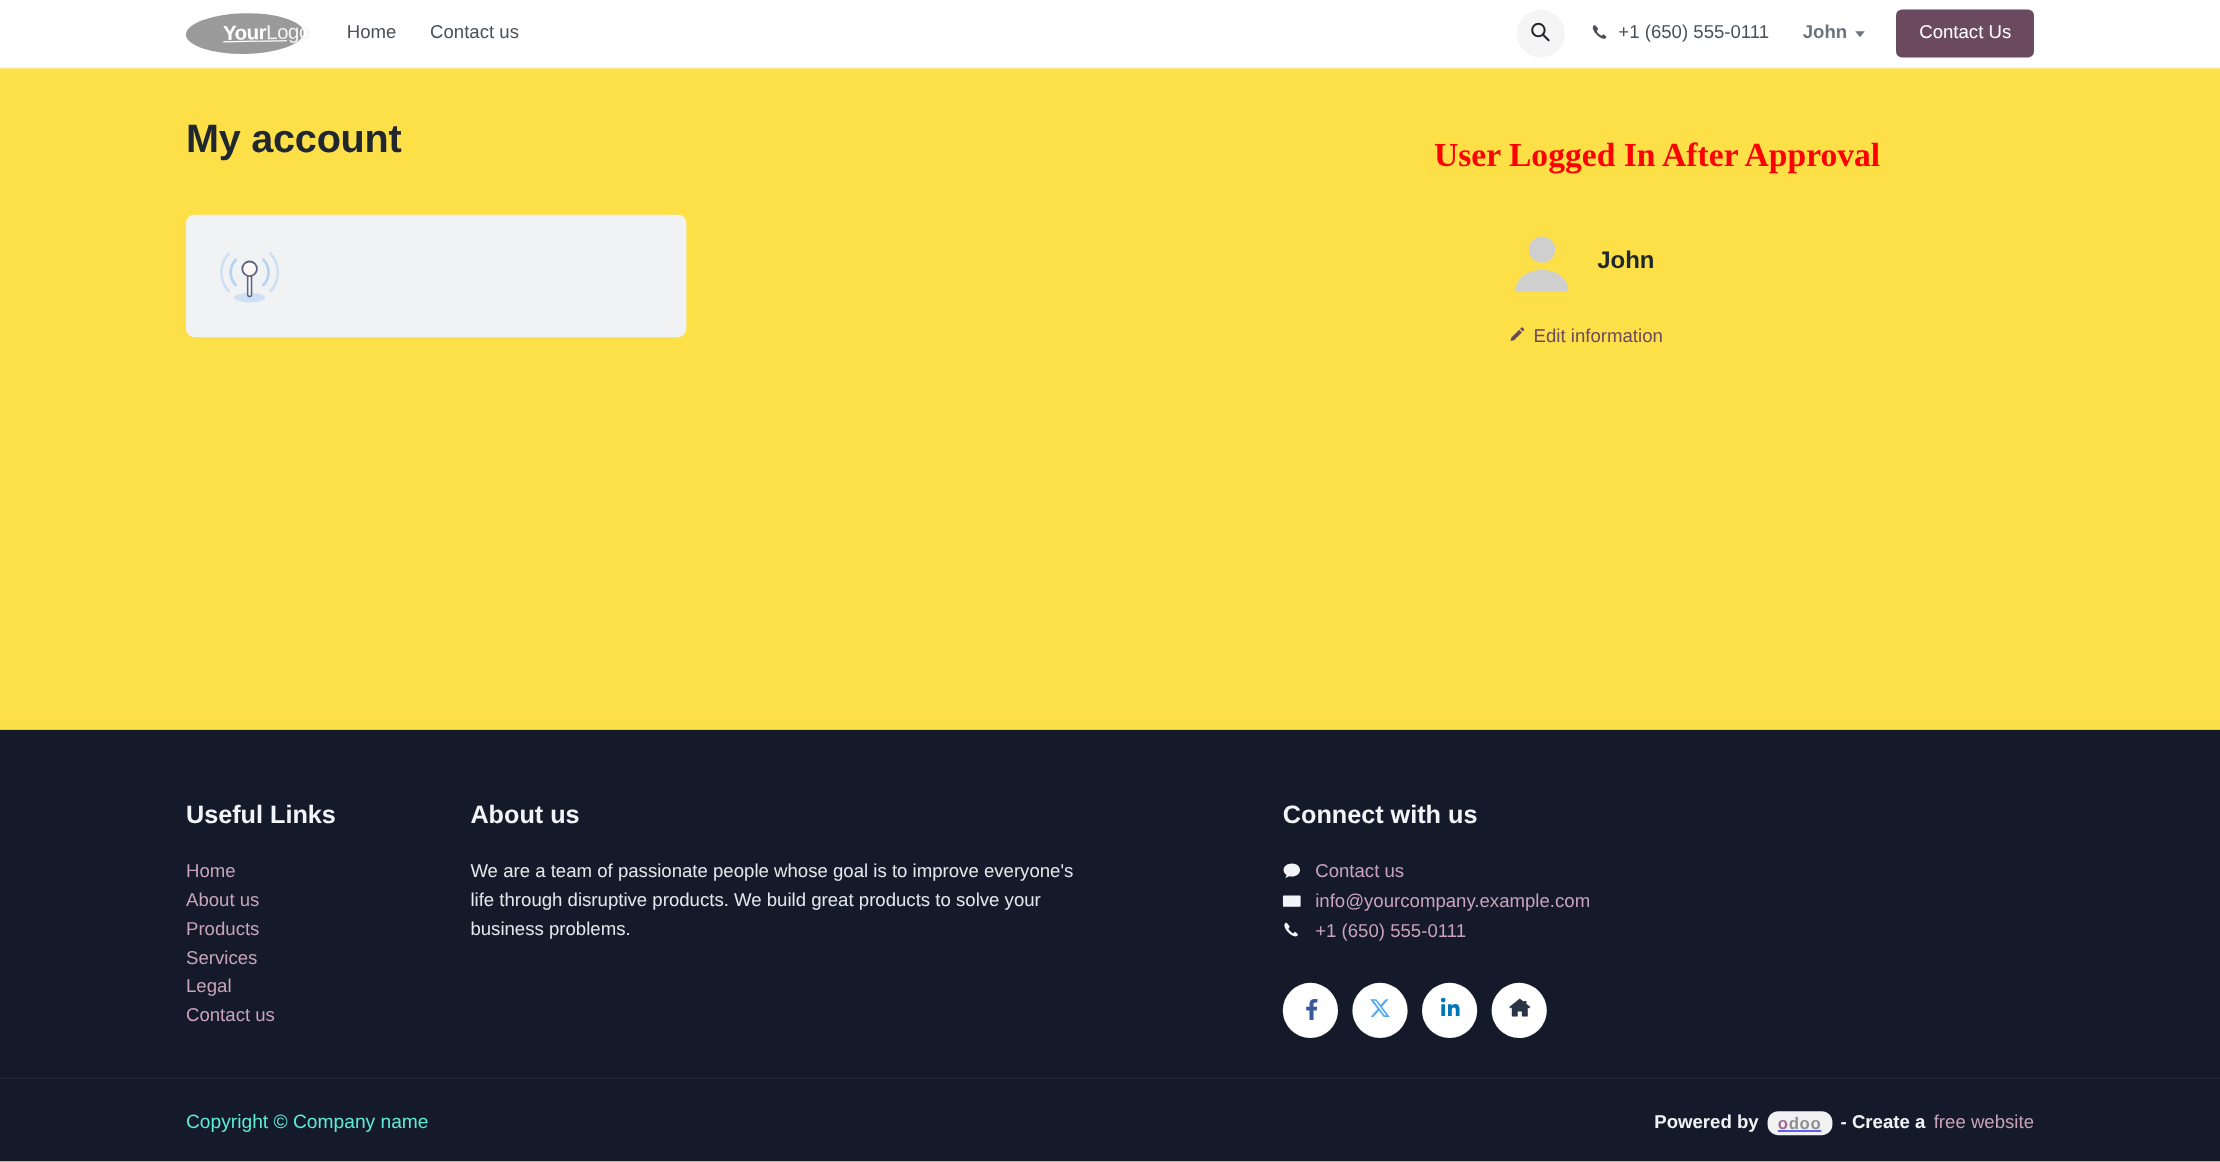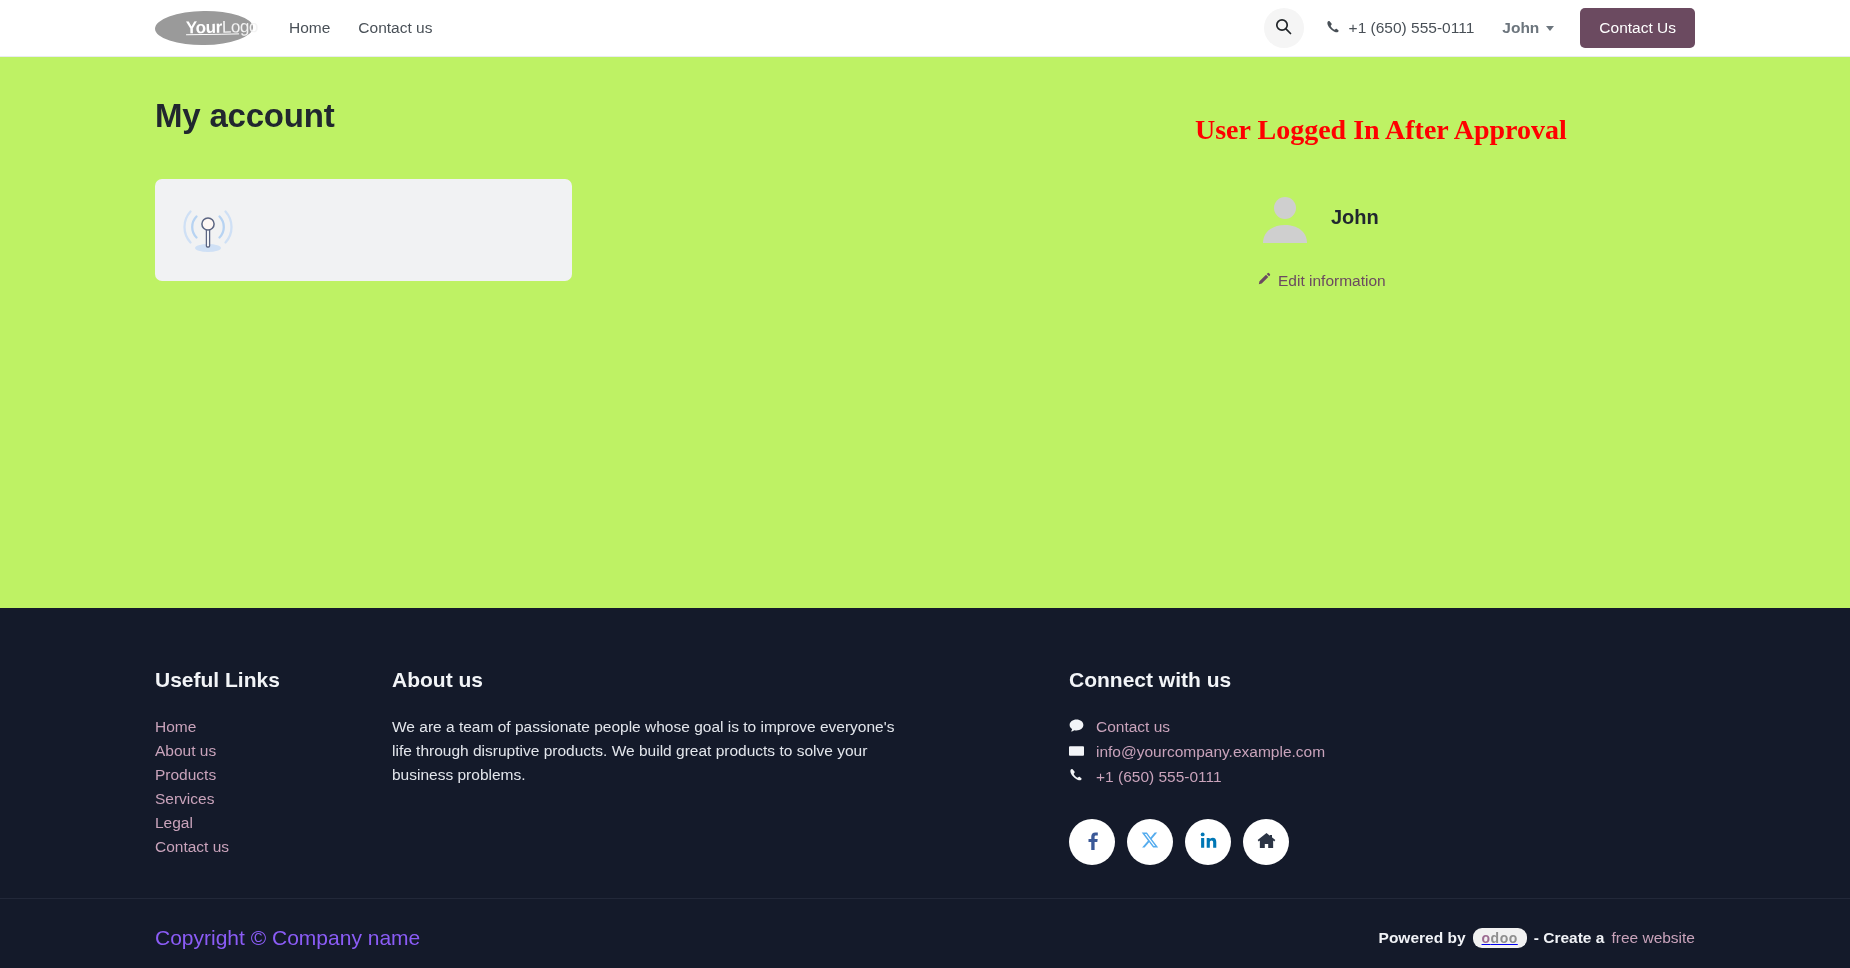--- a/index.html
+++ b/index.html
@@ -99,21 +99,21 @@
     padding: 11px 19px;
     font-size: 15.5px;
     cursor: pointer;
     white-space: nowrap;
     font-family: "Liberation Sans", sans-serif;
   }
 
   
   .main {
     height: 551px;
-    background: #bef264;
+    background: #fde047;
     position: relative;
   }
   .main-inner {
     width: 1540px;
     margin: 0 auto;
     display: flex;
     padding-top: 40px;
   }
   .col-left { width: 1000px; flex: none; }
   .col-right { flex: 1; padding-left: 40px; }
@@ -253,21 +253,21 @@
     border-top: 1px solid #222839;
     margin-top: 33px;
   }
   .copyright-inner {
     width: 1540px;
     margin: 0 auto;
     padding-top: 27px;
     display: flex;
     align-items: center;
   }
-  .copyright-text { font-size: 21px; color: #8b5cf6; }
+  .copyright-text { font-size: 16px; color: #5eead4; }
   .powered {
     margin-left: auto;
     display: flex; align-items: center; gap: 7px;
     font-size: 15.5px;
     color: #f0f2f6;
     font-weight: 700;
   }
   .odoo-badge {
     background: #f1f1f1;
     border-radius: 9px;

